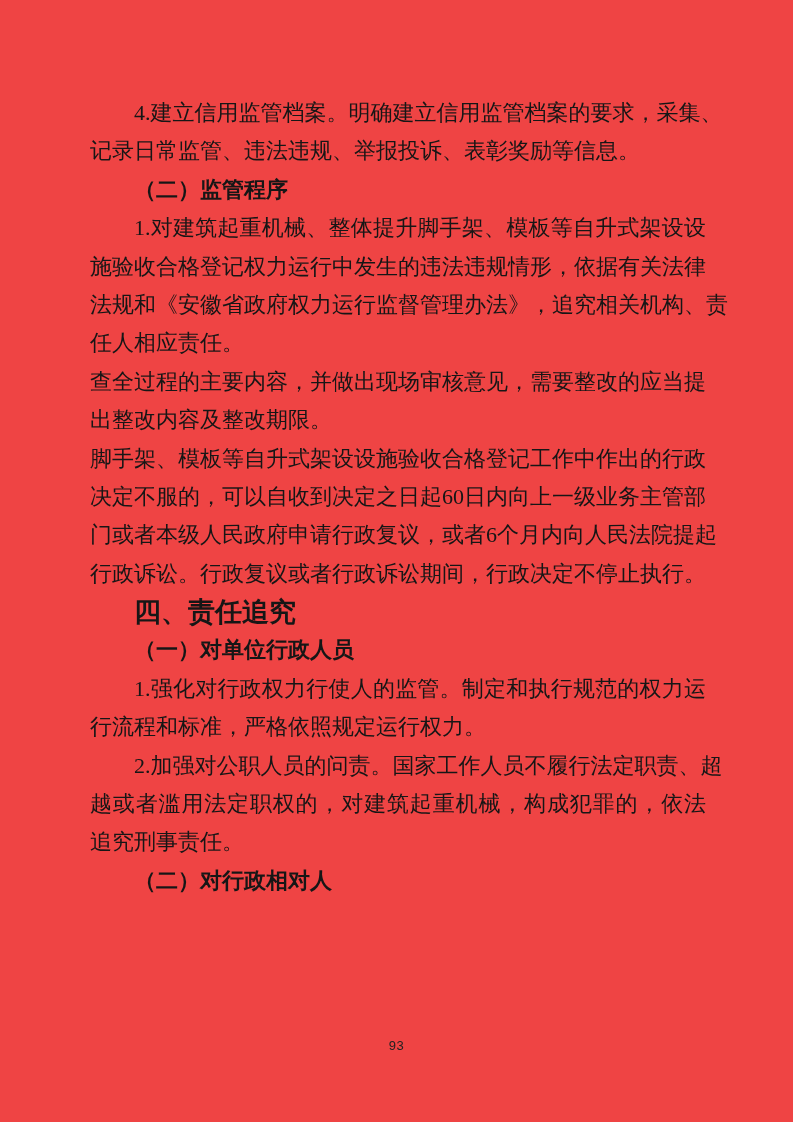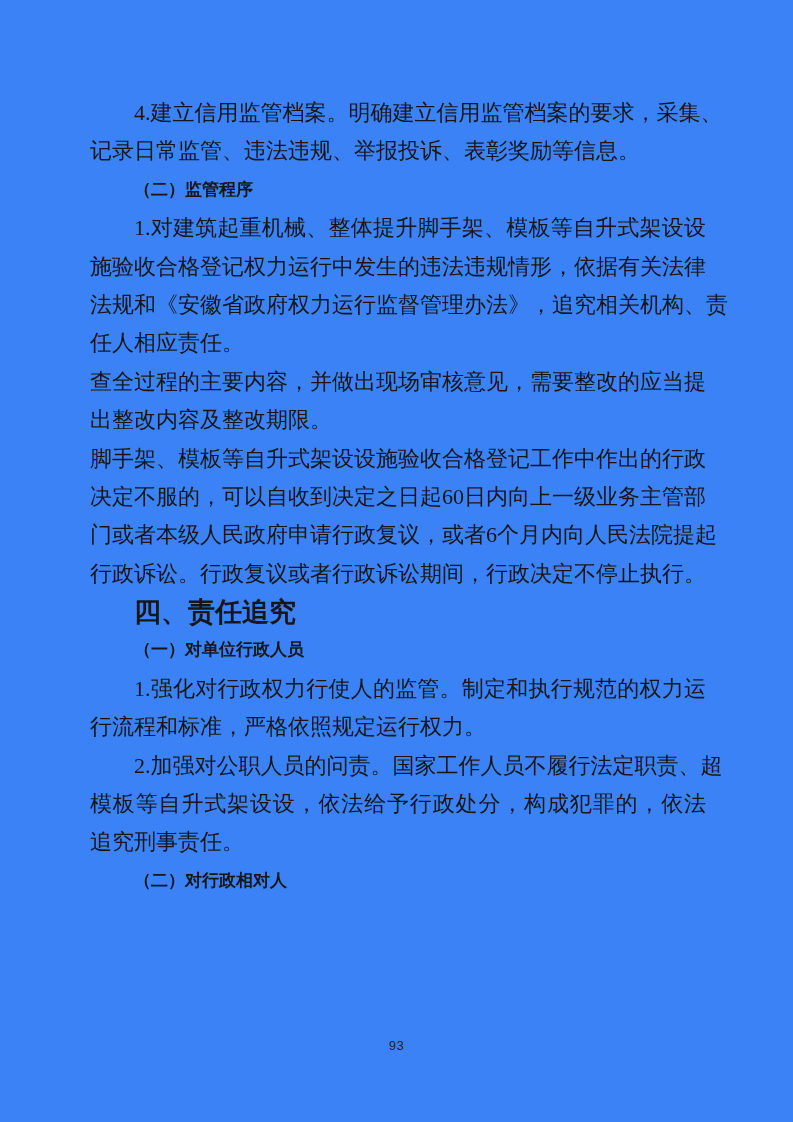--- a/index.html
+++ b/index.html
@@ -10,21 +10,21 @@
   body {
     width: 793px;
     height: 1122px;
     position: relative;
     overflow: hidden;
     font-family: "Liberation Serif", serif;
   }
   .page {
     position: absolute;
     inset: 0;
-    background: #3b82f6;
+    background: #ef4444;
   }
   .content {
     position: absolute;
     left: 90px;
     top: 94px;
     width: 616px;
     color: #161616;
   }
   .block { margin: 0; padding: 0; }
   .line {
@@ -41,21 +41,21 @@
   .line.first { padding-left: 44px; }
   .line.last { text-align-last: left; }
   .block.section-heading .line {
     font-family: "Liberation Sans", sans-serif;
     font-weight: 700;
     font-size: 27px;
     text-align-last: left;
   }
   .block.sub-heading .line {
     font-weight: 700;
-    font-size: 17px;
+    font-size: 22px;
     text-align-last: left;
   }
   .footer {
     position: absolute;
     left: 0;
     top: 1036px;
     width: 100%;
     text-align: center;
   }
   .page-number {
@@ -98,21 +98,21 @@
       </p>
       <p class="block sub-heading">
         <span class="line first last">（一）对单位行政人员</span>
       </p>
       <p class="block body">
         <span class="line first">1.强化对行政权力行使人的监管。制定和执行规范的权力运</span>
         <span class="line last">行流程和标准，严格依照规定运行权力。</span>
       </p>
       <p class="block body">
         <span class="line first">2.加强对公职人员的问责。国家工作人员不履行法定职责、超</span>
-        <span class="line">模板等自升式架设设，依法给予行政处分，构成犯罪的，依法</span>
+        <span class="line">越或者滥用法定职权的，对建筑起重机械，构成犯罪的，依法</span>
         <span class="line last">追究刑事责任。</span>
       </p>
       <p class="block sub-heading">
         <span class="line first last">（二）对行政相对人</span>
       </p>
     </section>
   <footer class="footer">
     <span class="page-number">93</span>
   </footer>
 </main>

